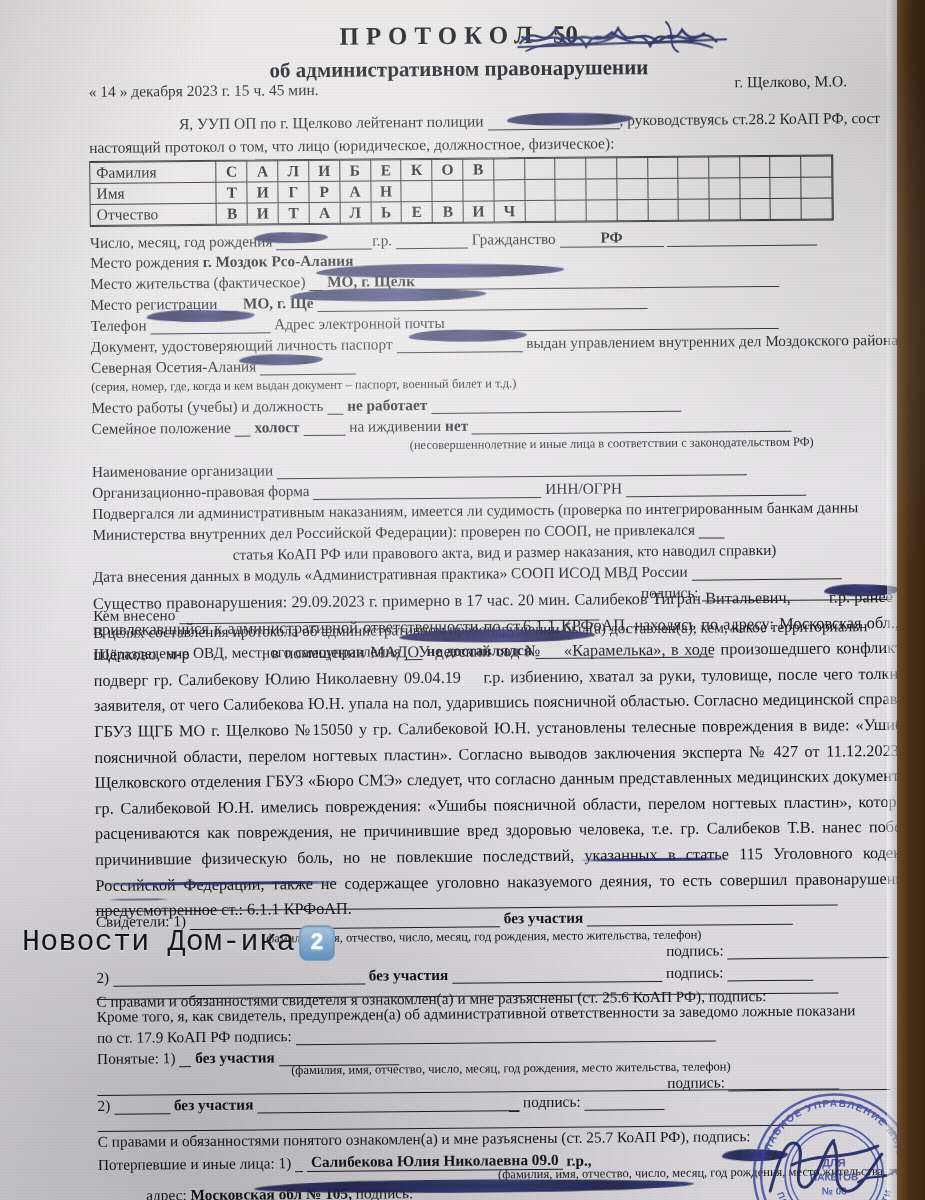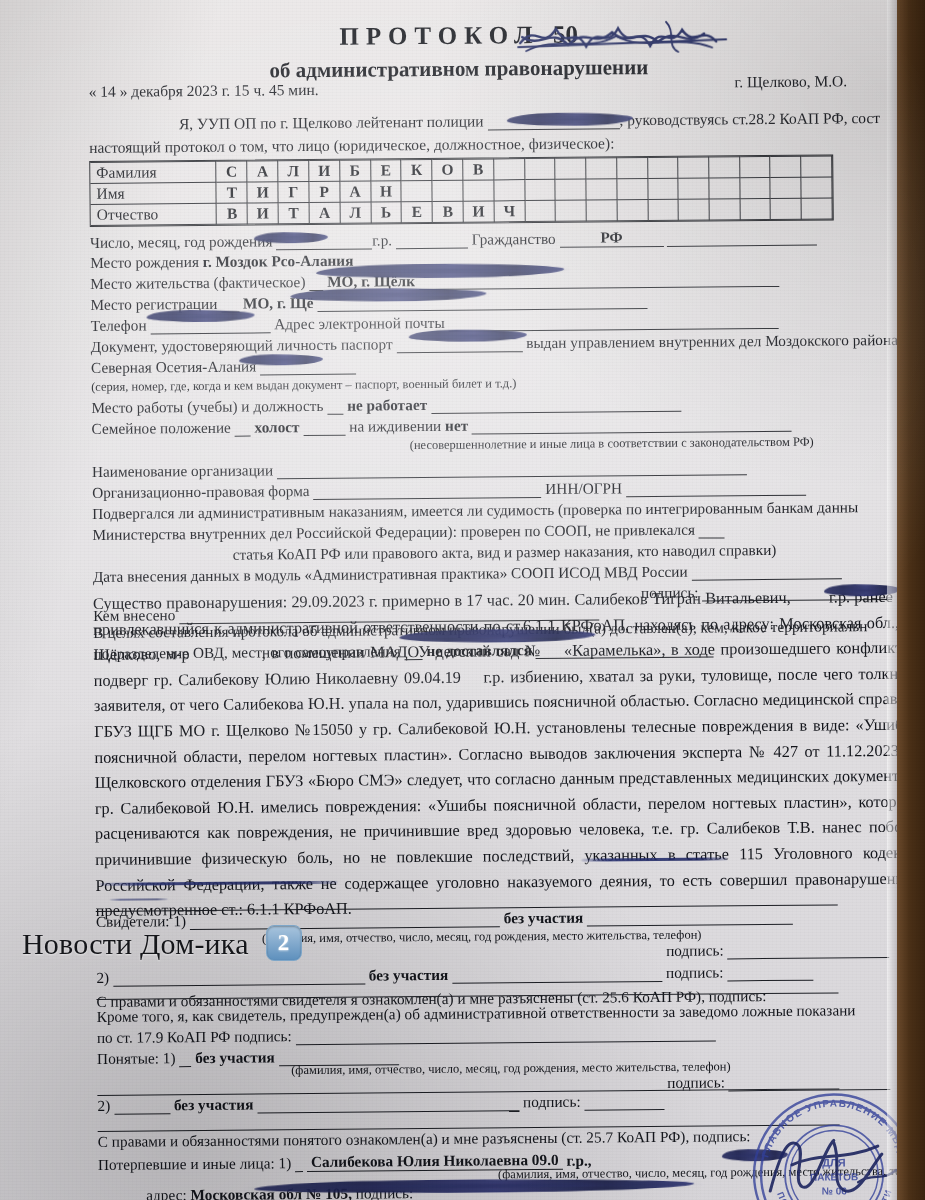--- a/index.html
+++ b/index.html
@@ -134,22 +134,22 @@
     position:absolute;left:742px;top:1092px;width:172px;height:172px;
     pointer-events:none;opacity:.82;
   }
   #signature{
     position:absolute;left:756px;top:1128px;width:140px;height:78px;
     pointer-events:none;opacity:.9;
   }
 
   
   #watermark{
-    position:absolute;left:22px;top:925px;display:flex;align-items:flex-end;gap:17px;
-    font-family:Liberation Serif, serif;
+    position:absolute;left:22px;top:925px;display:flex;align-items:flex-start;gap:4px;
+    font-family:Liberation Mono, monospace;
     font-size:30px;color:#15161a;letter-spacing:.2px;
     text-shadow:0 1px 2px rgba(255,255,255,.55);
   }
   #wm-badge{
     display:inline-flex;align-items:center;justify-content:center;
     width:34px;height:34px;border-radius:8px;
     background:linear-gradient(180deg,#a8c4dd,#5e90bd);
     border:1px solid #7ea6c8;color:#fff;font-size:23px;font-weight:700;
     box-shadow:0 1px 2px rgba(0,0,0,.3) inset;
   }

